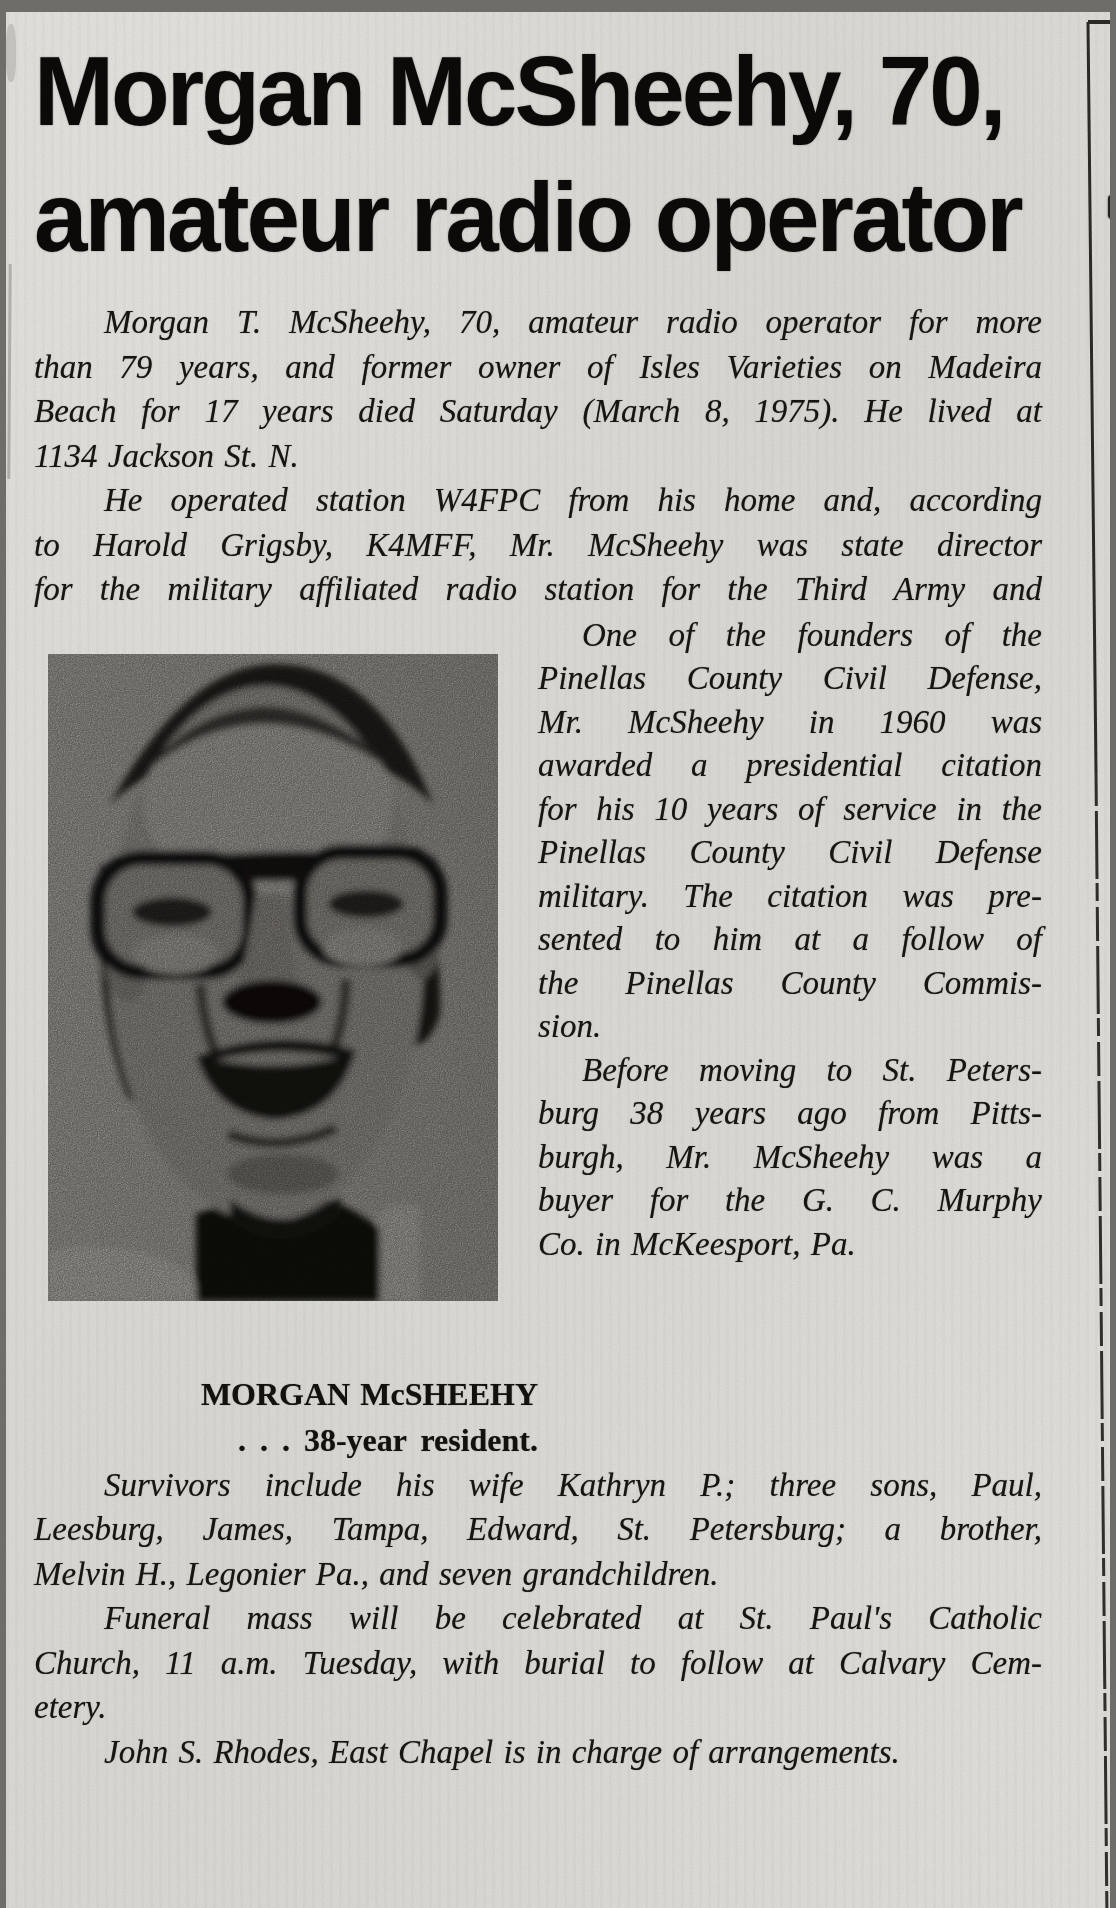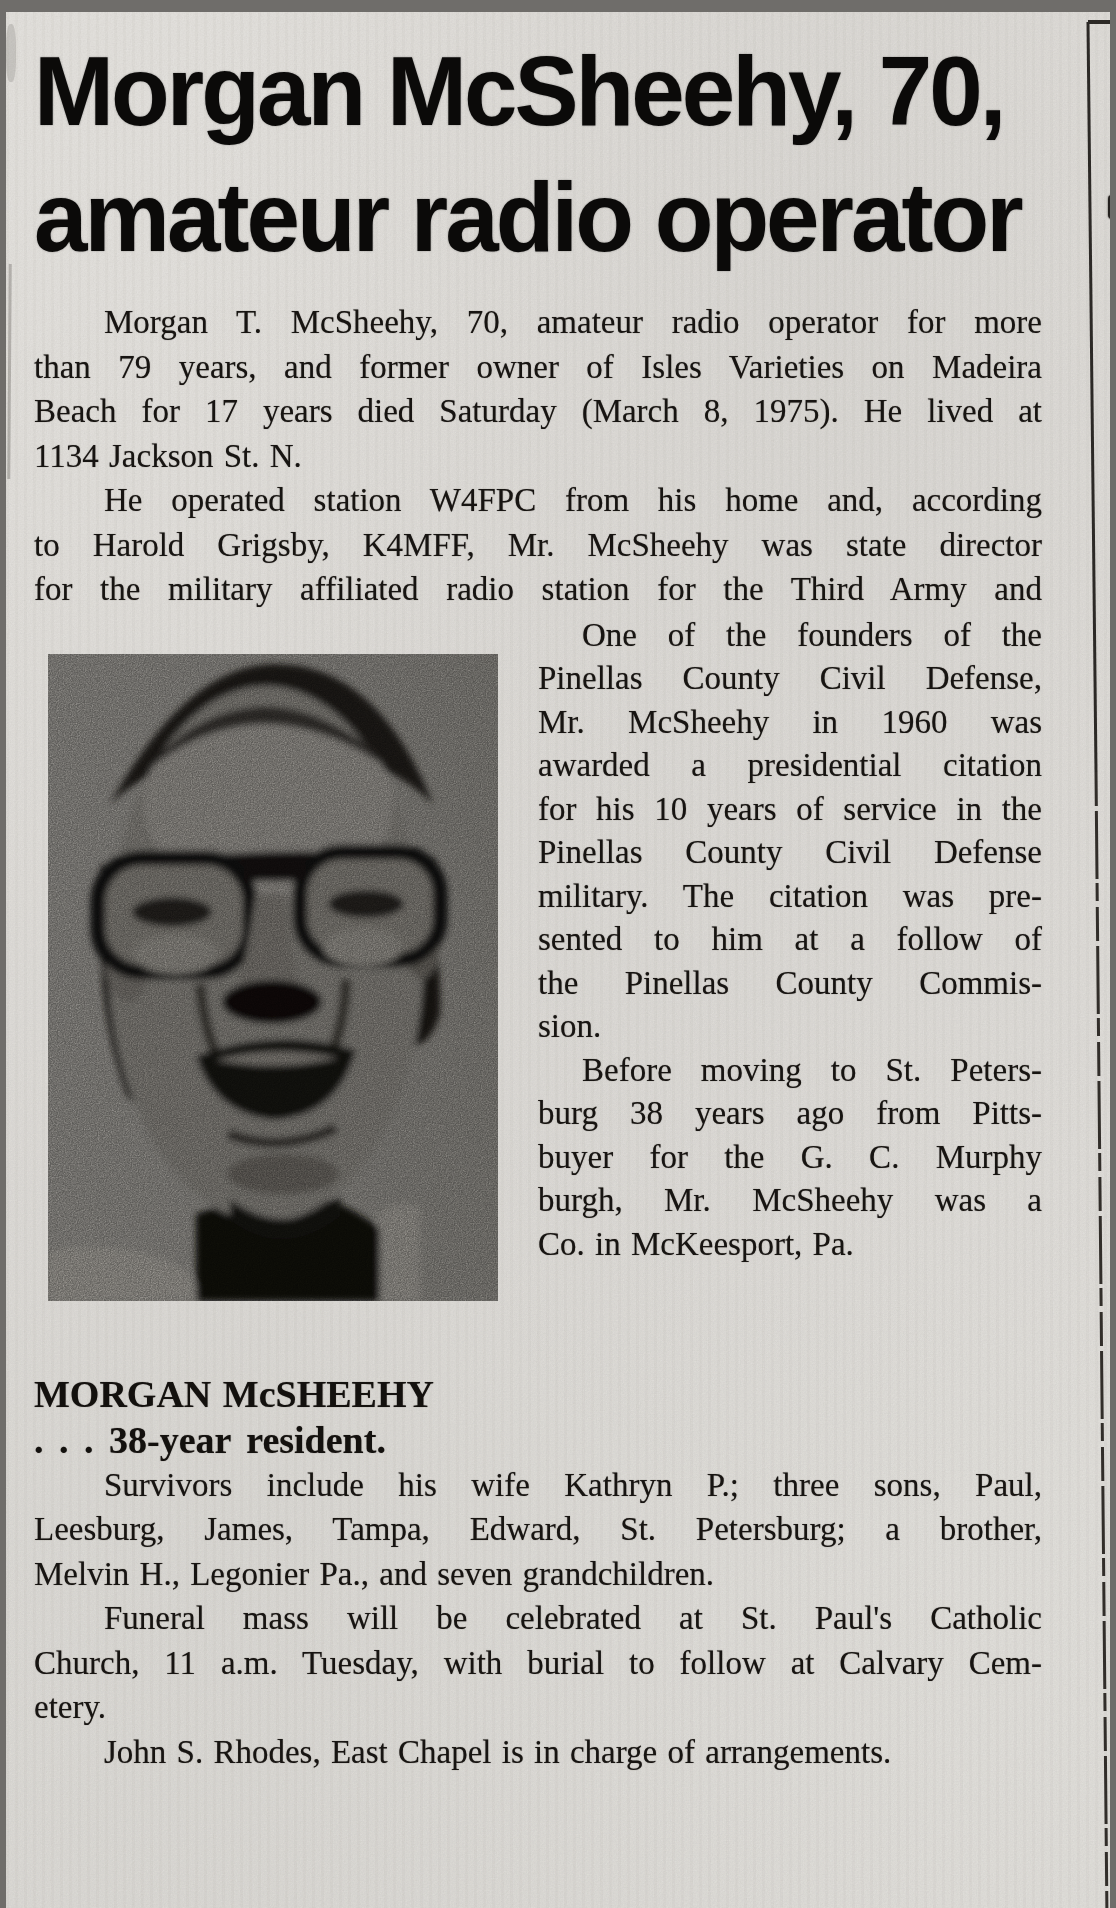--- a/index.html
+++ b/index.html
@@ -15,31 +15,31 @@
   }
   .content{position:relative;padding:0 68px 0 28px;}
   .headline{
     font-family:"Liberation Sans", sans-serif;
     font-weight:bold;font-size:98px;line-height:126px;letter-spacing:-3px;
     color:#0b0a09;margin:16px 0 20px 0;
     transform:scaleX(.98);transform-origin:0 0;
     text-shadow:0 0 2px rgba(10,8,6,.35);
   }
   .bodytext{font-size:33px;line-height:44.5px;word-spacing:2px;text-shadow:0 0 1px rgba(25,20,15,.5);}
-  .tline{text-align:justify;text-align-last:justify;}
+  .tline{text-align:justify;text-align-last:justify;font-style:italic;}
   .tline-last{text-align-last:left;}
   .jlast .tline-last{text-align-last:justify;}
   .para .tline-first{text-indent:70px;}
   .cols{display:flex;margin-top:2px;}
   .col-left{flex:0 0 504px;width:504px;}
   .col-right{flex:1;line-height:43.5px;}
   .col-right .para .tline-first{text-indent:44px;}
   .photo{position:relative;margin:40px 0 0 14px;width:450px;height:647px;}
   .photo svg{display:block;}
-  .caption{margin-top:70px;text-align:left;font-weight:bold;font-size:38px;line-height:46px;color:#14110e;}
+  .caption{margin-top:70px;text-align:right;font-weight:bold;font-size:32px;line-height:46px;color:#14110e;}
   .caption .cap2{word-spacing:6px;}
   
   .rule-svg{position:absolute;top:0;left:0;pointer-events:none;}
   .frag{position:absolute;background:#262220;}
   .frag-upper{left:1102px;top:183px;width:14px;height:24px;border-radius:4px 0 0 4px;box-shadow:0 0 2px rgba(30,26,22,.8);}
   .frag-upper:after{content:"";position:absolute;left:10px;top:8px;width:6px;height:7px;background:#dddad5;}
   .frag-mid{left:1105px;top:500px;width:16px;height:27px;background:transparent;border:6px solid #2a2724;border-right-color:transparent;border-radius:50%;}
   .scratch{position:absolute;left:2px;top:252px;width:3px;height:215px;background:#44403b;opacity:.28;transform:rotate(.4deg);}
   .speck{position:absolute;left:0;top:12px;width:10px;height:58px;background:#55504a;opacity:.18;border-radius:40%;}
   .noise{position:absolute;inset:0;opacity:.16;pointer-events:none;mix-blend-mode:multiply;}
@@ -153,22 +153,22 @@
               <div class="tline">for his 10 years of service in the</div>
               <div class="tline">Pinellas County Civil Defense</div>
               <div class="tline">military. The citation was pre-</div>
               <div class="tline">sented to him at a follow of</div>
               <div class="tline">the Pinellas County Commis-</div>
               <div class="tline tline-last">sion.</div>
             </div>
           <div class="para">
               <div class="tline tline-first">Before moving to St. Peters-</div>
               <div class="tline">burg 38 years ago from Pitts-</div>
+              <div class="tline">burgh, Mr. McSheehy was a</div>
               <div class="tline">buyer for the G. C. Murphy</div>
-              <div class="tline">burgh, Mr. McSheehy was a</div>
               <div class="tline tline-last">Co. in McKeesport, Pa.</div>
             </div>
         </div>
 
       </div>
 
       <div class="para">
           <div class="tline tline-first">Survivors include his wife Kathryn P.; three sons, Paul,</div>
           <div class="tline">Leesburg, James, Tampa, Edward, St. Petersburg; a brother,</div>
           <div class="tline tline-last">Melvin H., Legonier Pa., and seven grandchildren.</div>

